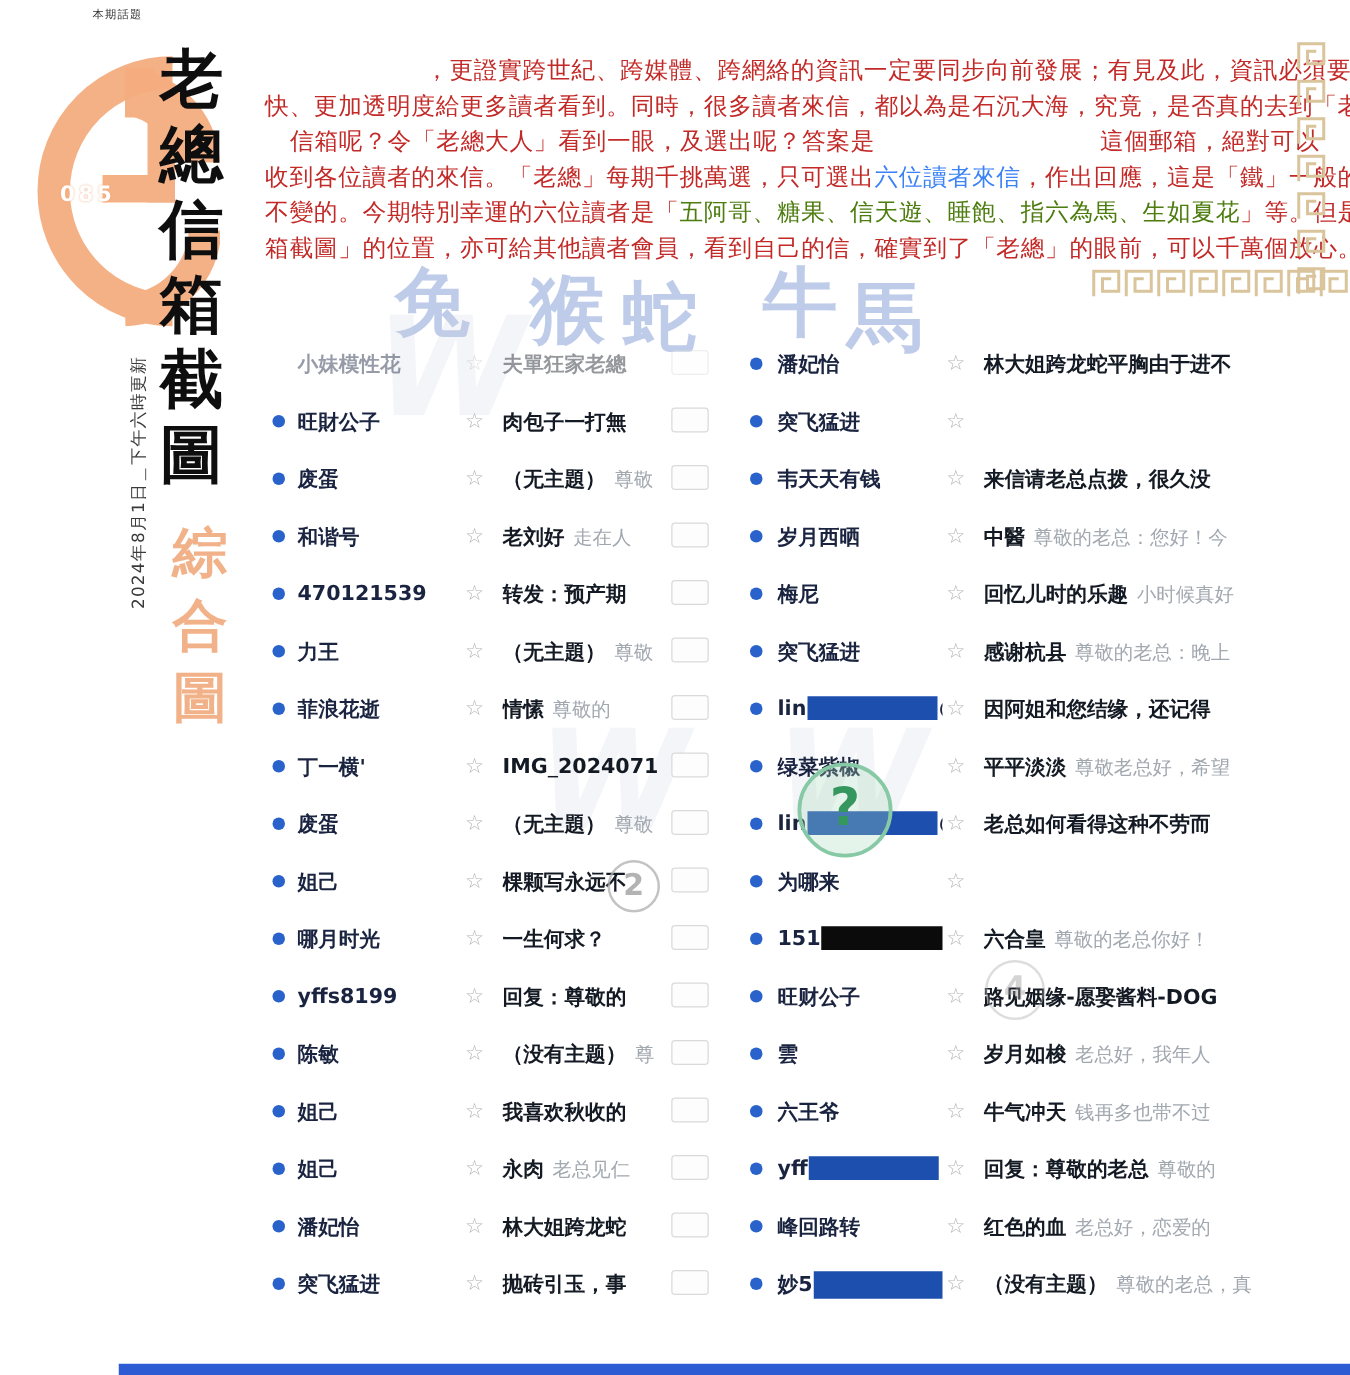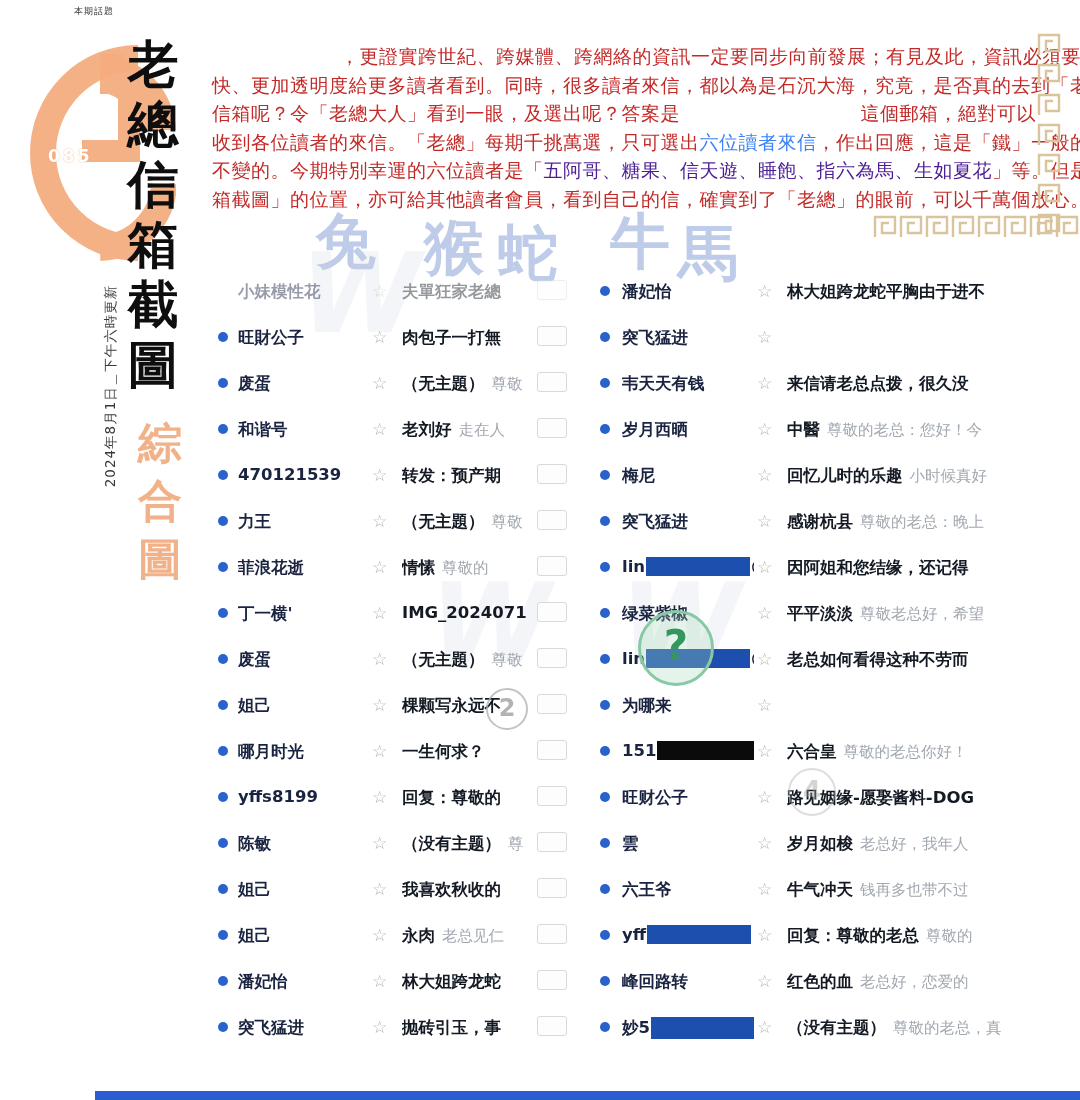--- a/index.html
+++ b/index.html
@@ -22,25 +22,25 @@
   .title-sub{left:134px;top:414px;width:52px;font-family:"DejaVu Serif","Liberation Serif",serif;
              font-weight:700;font-size:44px;line-height:58px;text-align:center;color:#f2b289;}
   .date-rot{left:1px;top:377px;width:220px;text-align:center;font-size:13.5px;color:#3a3a3a;
             transform:rotate(-90deg);letter-spacing:1px;}
 
   
   .intro{left:212px;top:42px;width:824px;font-size:19px;line-height:28.5px;letter-spacing:.5px;}
   .iline{text-align:justify;text-align-last:justify;white-space:nowrap;}
   .iline.noj{text-align-last:left;}
   .iline.indent{padding-left:128px;}
-  .iline.flexline{display:flex;text-align-last:left;}
+  .iline.flexline{display:flex;text-align-last:left;margin-left:20px;}
   .gap{flex:1 1 auto;min-width:180px;display:inline-block;}
   .seg-main{color:#c22a28;}
   .seg-accent{color:#3b82f6;}
-  .seg-names{color:#4c1d95;}
+  .seg-names{color:#4d7c0f;}
 
   
   .zodiac{font-size:60px;font-weight:bold;color:rgba(150,172,221,.62);
           font-family:"DejaVu Serif","Liberation Serif",serif;filter:blur(.6px);}
   .wmk-w{font-size:110px;font-weight:bold;color:rgba(205,210,222,.22);font-style:italic;}
 
   
   .mu{width:26px;height:26px;display:inline-block;}
   .meander-v{left:1036px;top:32px;width:26px;}
   .meander-h{left:872px;top:214px;height:26px;white-space:nowrap;}

